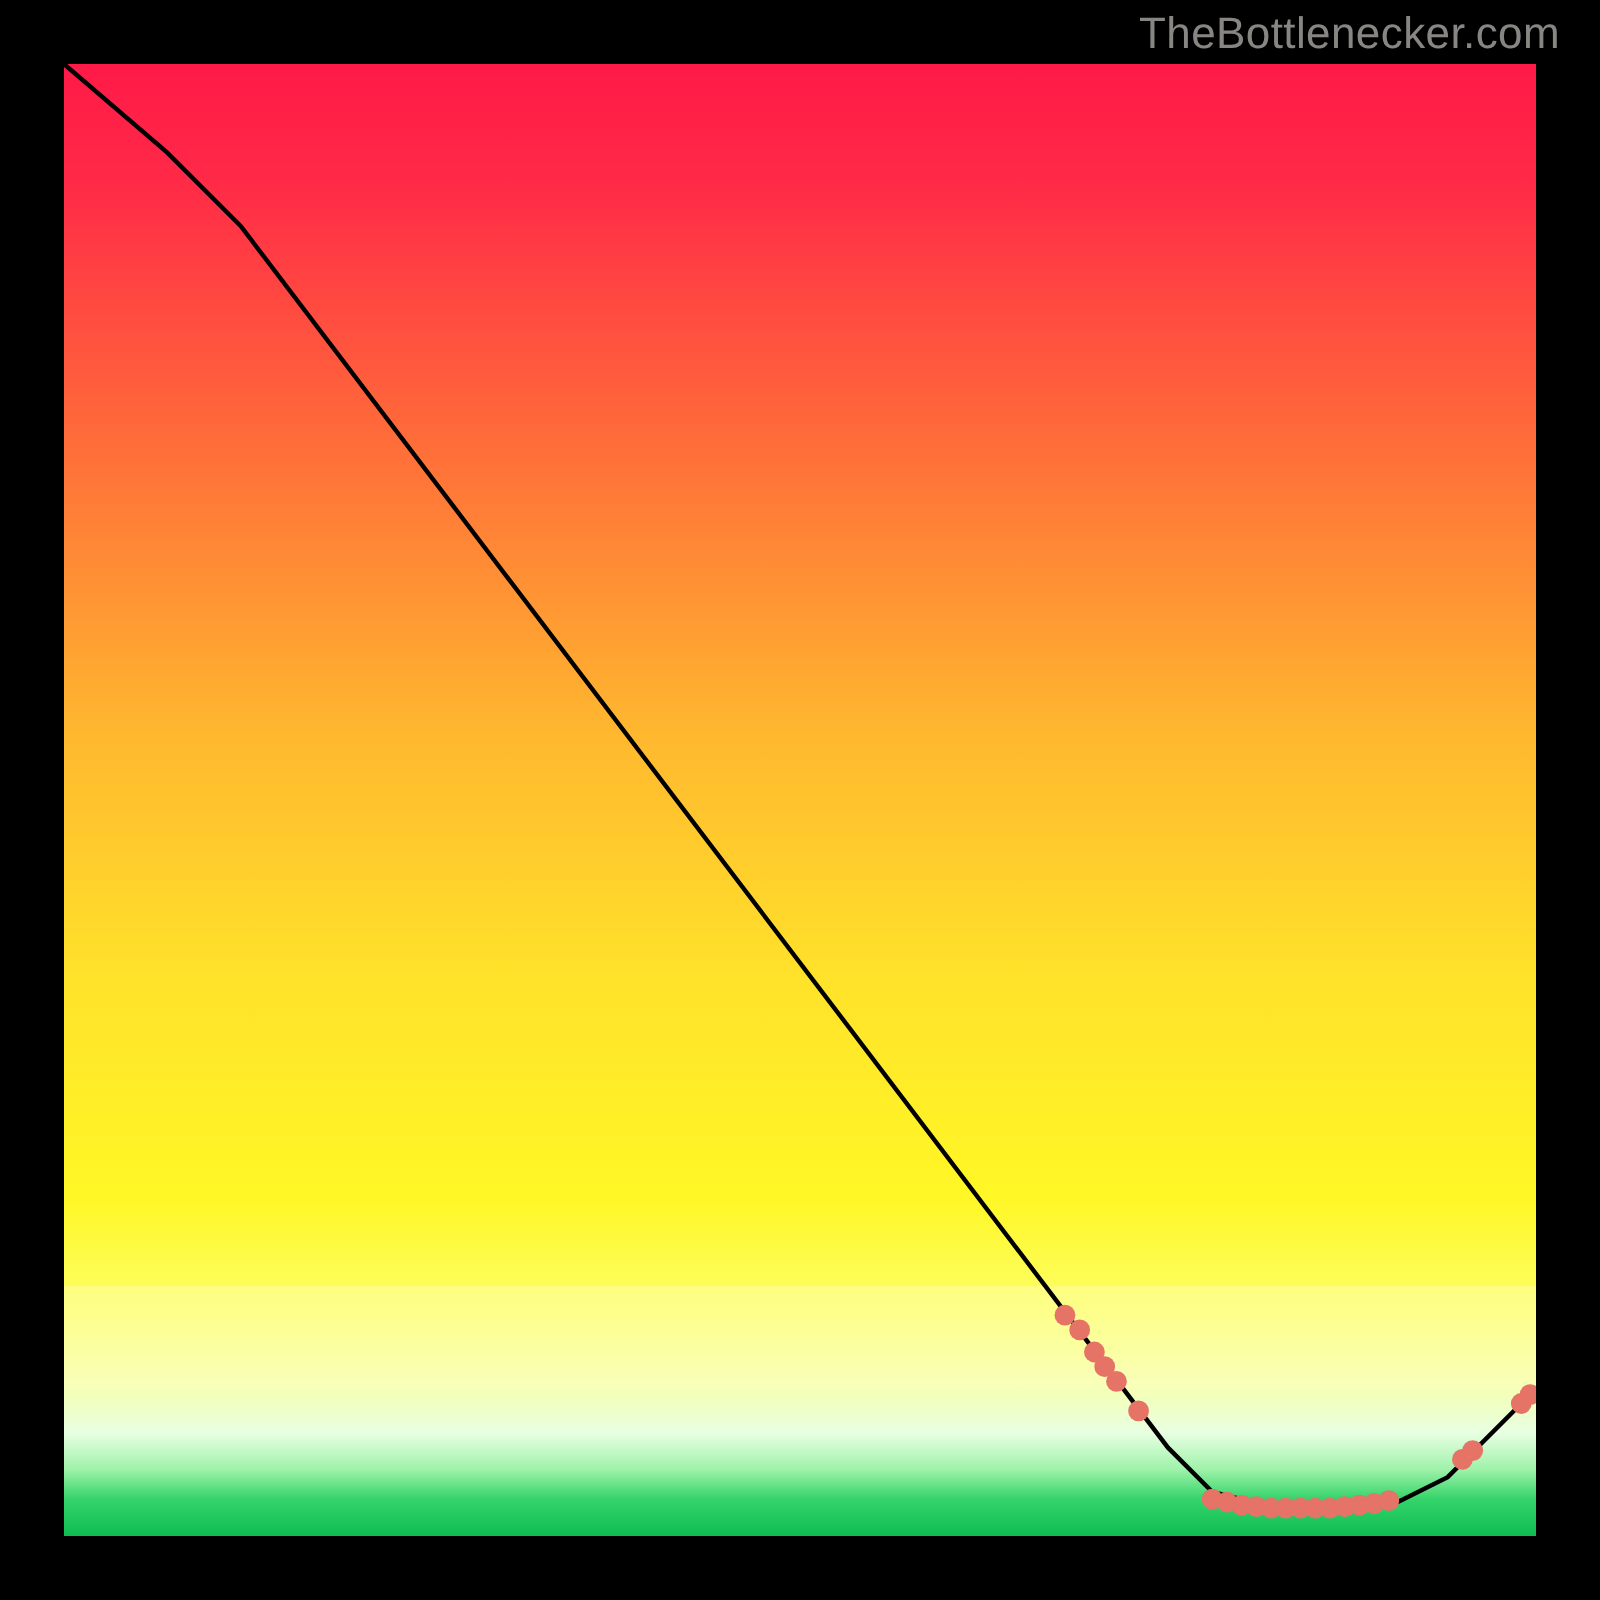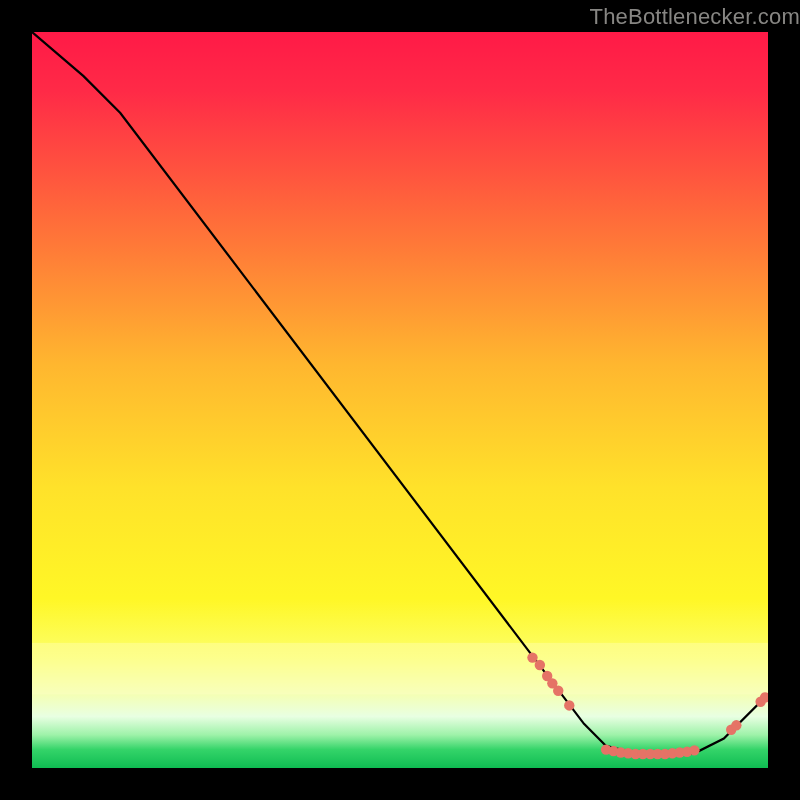--- a/index.html
+++ b/index.html
@@ -12,21 +12,21 @@
   }
   .frame {
     position: relative;
     width: 800px;
     height: 800px;
     background: #000;
   }
   .attribution {
     position: absolute;
     top: 4px;
-    right: 0;
+    right: 20px;
     font-family: Arial, Helvetica, sans-serif;
     font-size: 22px;
     color: #878683;
     letter-spacing: 0.2px;
     margin-left: 34px;
   }
   .plot {
     position: absolute;
     left: 32px;
     top: 32px;

